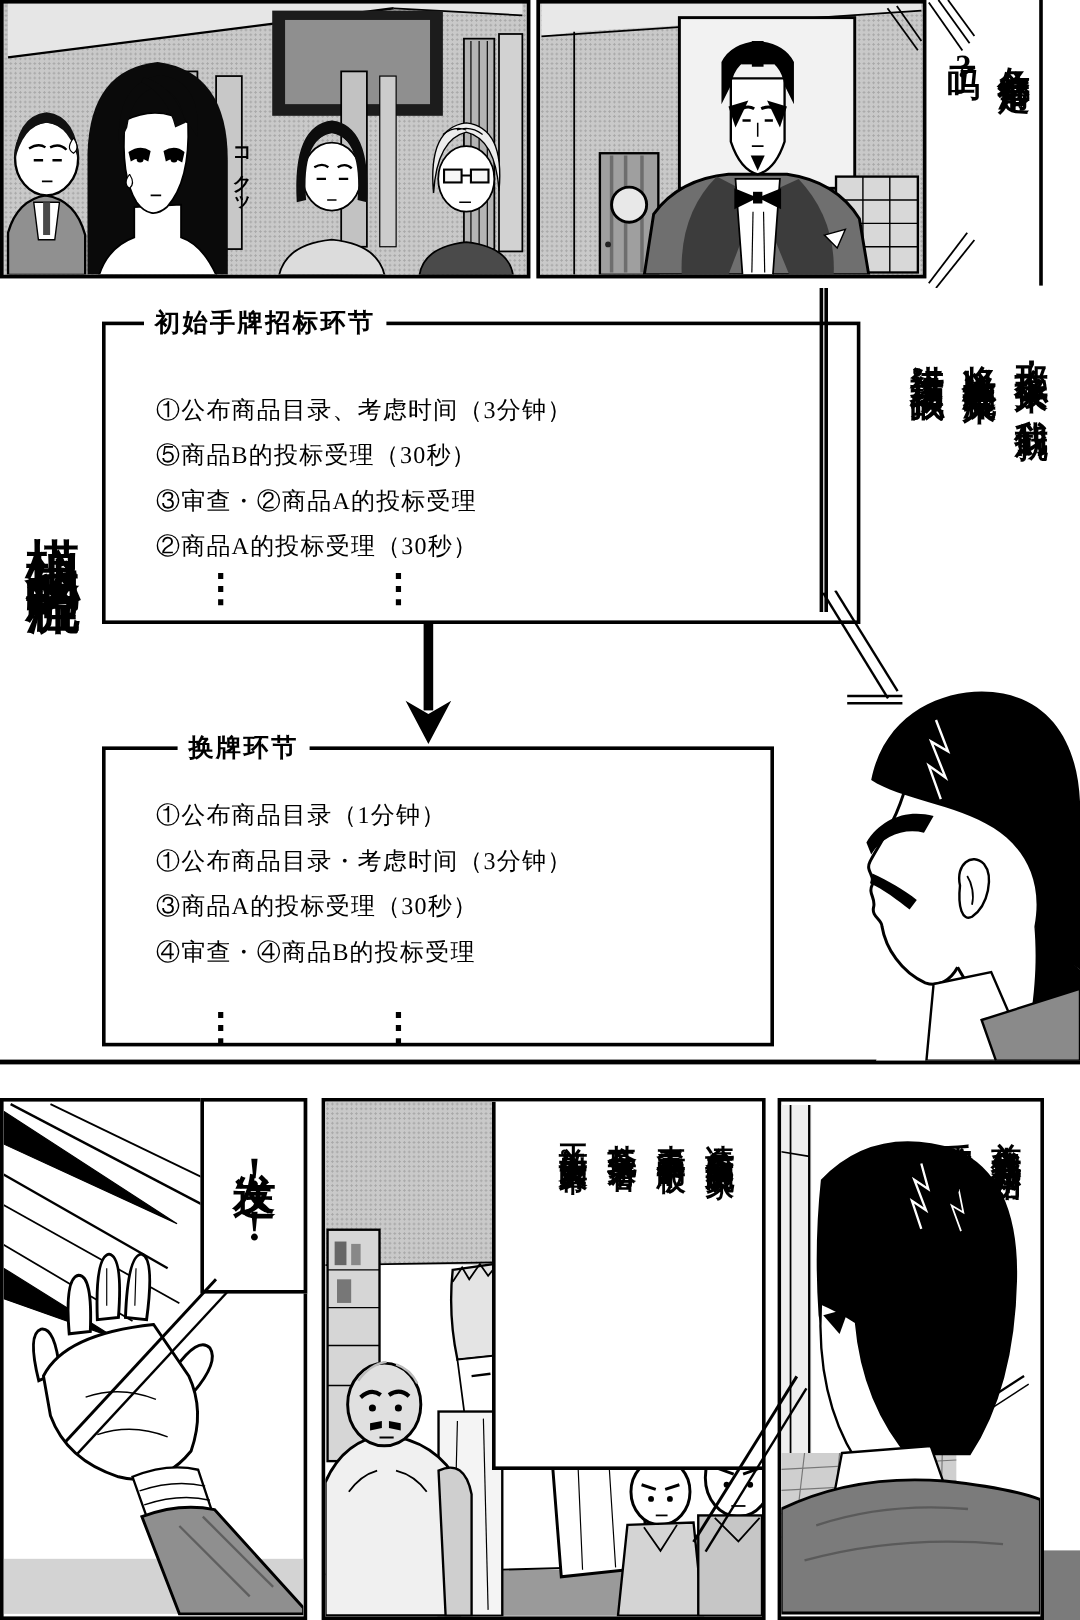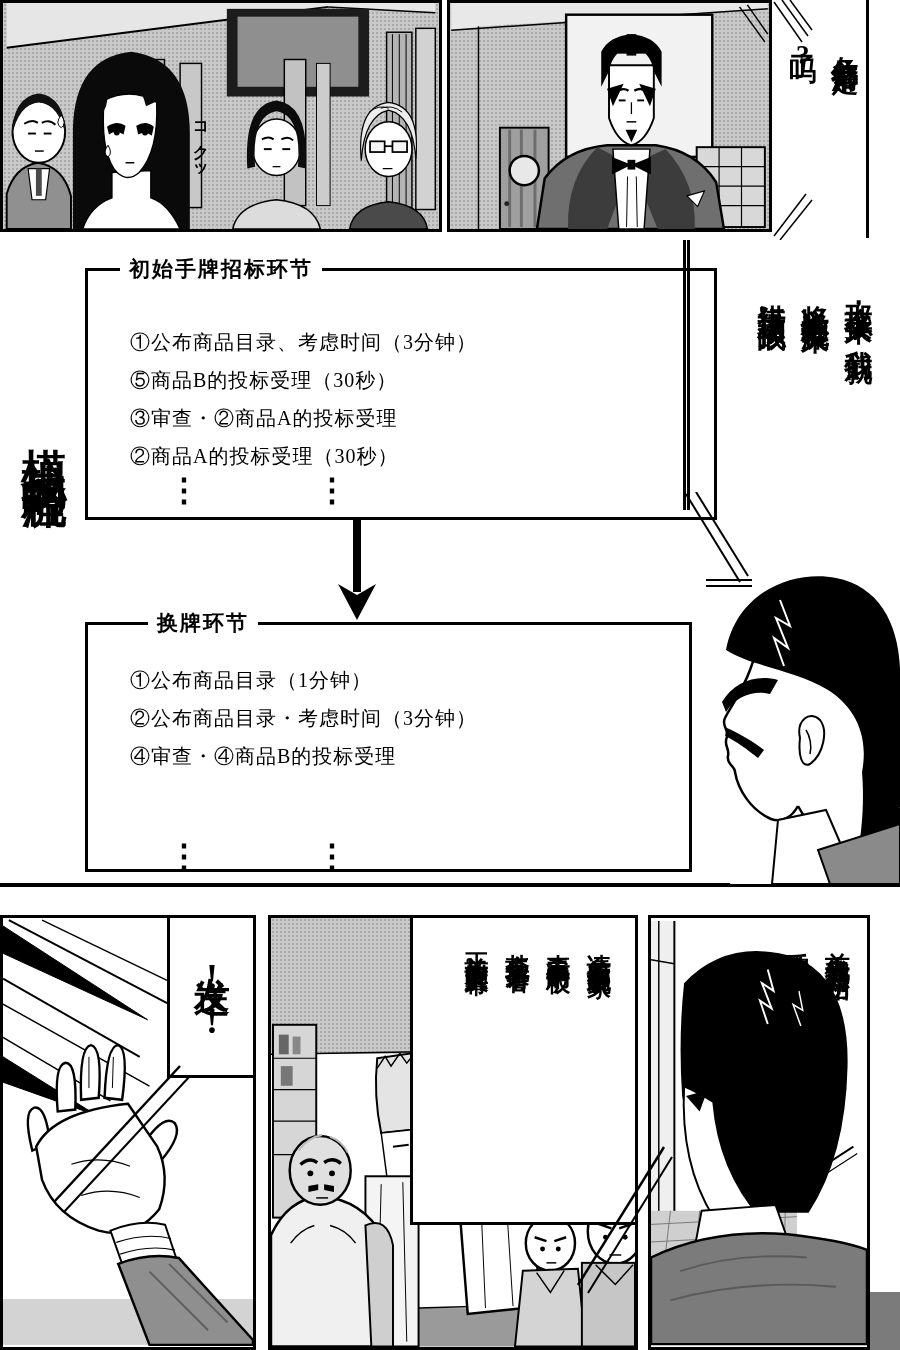--- a/index.html
+++ b/index.html
@@ -179,25 +179,26 @@
       <span>⋮</span>
       <span style="margin-left:108px">⋮</span>
     </div>
   </div>
 
   <svg class="abs" style="left:336px;top:520px" width="42" height="102">
     <rect x="17" y="0" width="8" height="72" fill="#000"></rect>
     <polygon points="21,100 2,64 21,75 40,64" fill="#000"></polygon>
   </svg>
 
-  <div class="flowbox" style="left:85px;top:622px;width:607px;height:250px">
+  <div class="flowbox" style="left:85px;top:622px;width:560px;height:250px">
     <div class="legend" style="left:60px">换牌环节</div>
     <div class="flowitems" style="top:36px">
       <div>①公布商品目录（1分钟）</div>
-      <div>②公布商品目录・考虑时间（3分钟）</div>
+      <div>①公布商品目录・考虑时间（3分钟）</div>
+      <div>③商品A的投标受理（30秒）</div>
       <div>④审查・④商品B的投标受理</div>
     </div>
     <div class="dots" style="left:80px;top:212px">
       <span>⋮</span>
       <span style="margin-left:108px">⋮</span>
     </div>
   </div>
 
   <div class="abs" style="left:683px;top:240px;width:7px;height:270px;border-left:3px solid #000;border-right:3px solid #000;box-sizing:border-box"></div>
   <svg class="abs" style="left:676px;top:492px" width="100" height="100">

